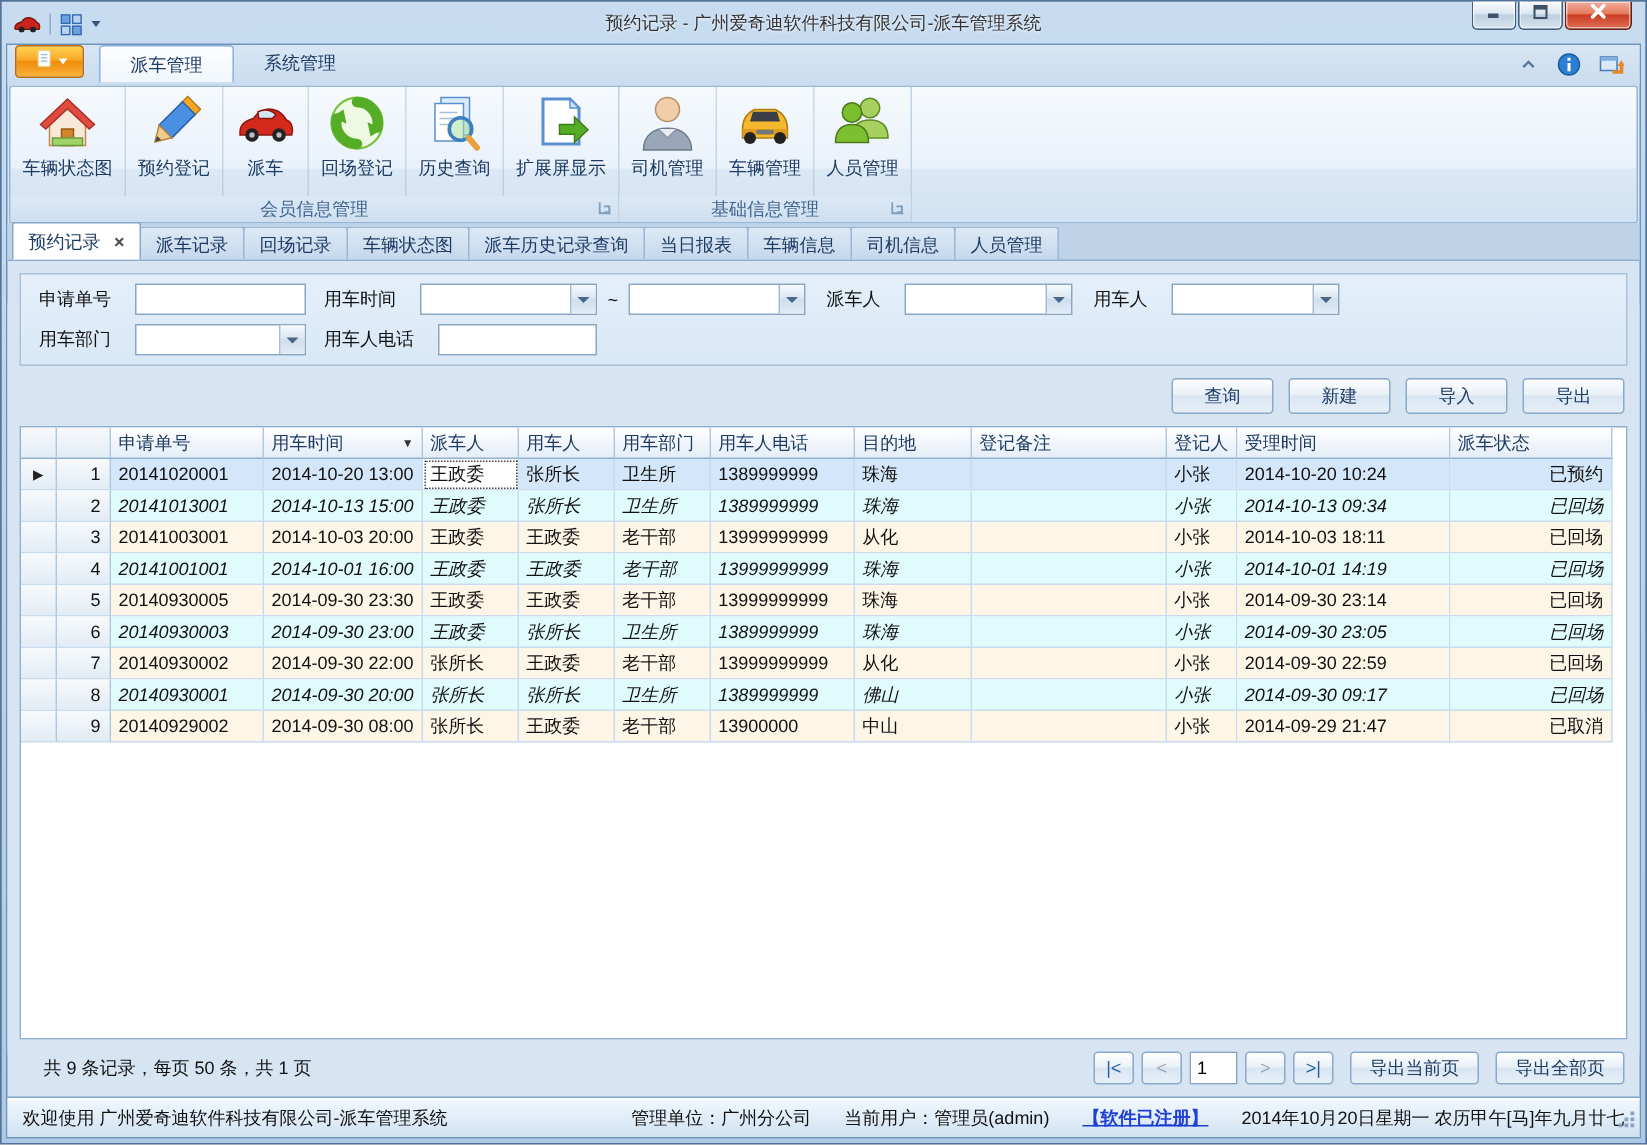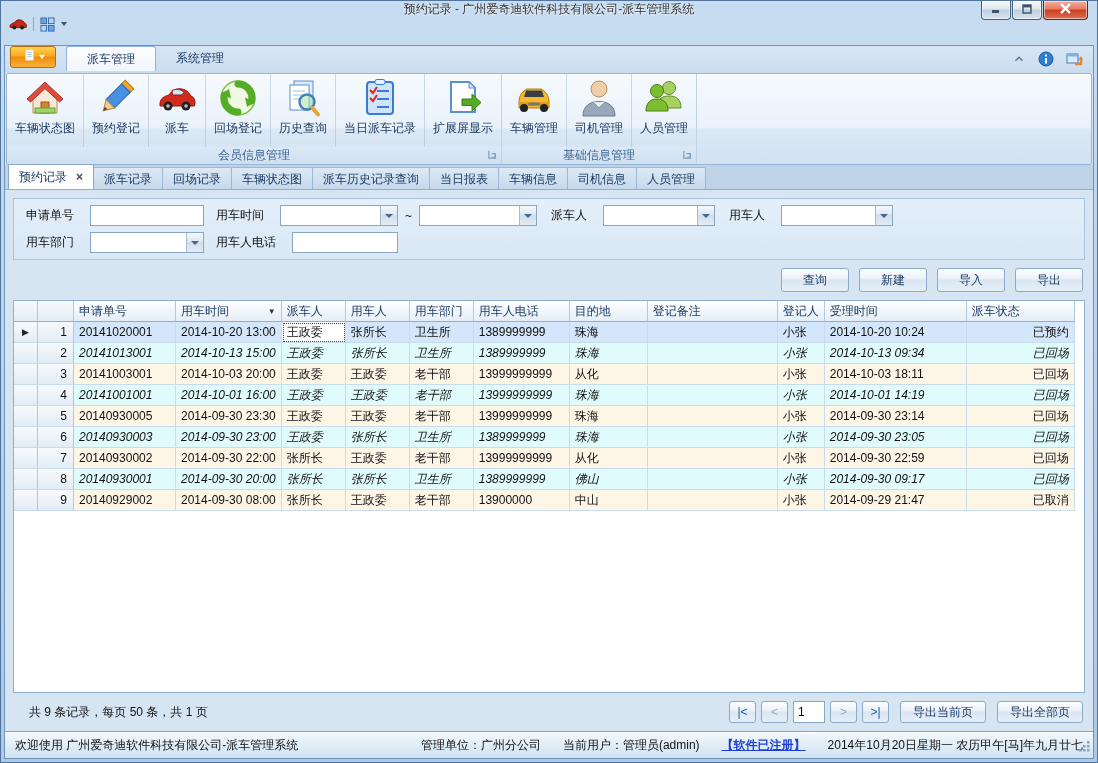--- a/index.html
+++ b/index.html
@@ -1,21 +1,21 @@
 <!DOCTYPE html>
 <html><head>
 <meta charset="utf-8">
 <style>
   * { box-sizing: border-box; margin: 0; padding: 0; }
   body { margin:0; font-family:"Liberation Sans","DejaVu Sans",sans-serif; background:#888; }
   .window { width:1098px; height:763px; display:flex; flex-direction:column;
     background:linear-gradient(#c7dcf0,#adc9e4); border:1px solid #50749c; padding:0 3px 3px 3px; }
 
   
-  .titlebar { height:44px; position:relative; display:flex; flex:none; }
+  .titlebar { height:28px; position:relative; display:flex; align-items:center; flex:none; }
   .qat { display:flex; align-items:center; gap:6px; margin-left:5px; margin-top:2px; }
   .qat .icon svg { display:block; }
   .qsep { width:1px; height:14px; background:#92aac2; }
   .qdrop { width:0;height:0;border-left:3px solid transparent;border-right:3px solid transparent;border-top:4px solid #33557a; }
   .title { position:absolute; left:0; right:0; text-align:center; font-size:12px; color:#333;
     text-shadow:0 1px 2px rgba(255,255,255,.9); pointer-events:none; }
   .win-controls { position:absolute; top:0; right:6px; display:flex; }
   .wbtn { width:30px; height:19px; display:flex; align-items:center; justify-content:center;
     border:1px solid #45607c; border-top:none; border-radius:0 0 4px 4px; margin-left:1px;
     background:linear-gradient(#fafcfe,#dce6ef 45%,#bccfdf 50%,#d7e4ef);
@@ -266,72 +266,58 @@
                   <line x1="10" y1="21" x2="18" y2="21" stroke="#a9c0d6"></line>
                   <circle cx="24" cy="24" r="7.5" fill="rgba(170,225,160,0.55)" stroke="#3f7fbf" stroke-width="2.4"></circle>
                   <line x1="29.5" y1="30" x2="35" y2="36.5" stroke="#e8a33d" stroke-width="4" stroke-linecap="round"></line>
                 </svg>
               </span>
               <span class="blbl">历史查询</span>
             </div>
             <div class="gbtn">
               <span class="bicon">
                 <svg viewBox="0 0 40 40">
-                  <rect x="7" y="4" width="26" height="32" rx="3" fill="#cfe4fb" stroke="#3a7bd5" stroke-width="2"></rect>
-                  <rect x="15" y="1.5" width="10" height="5" rx="2" fill="#e8f2fd" stroke="#3a7bd5"></rect>
-                  <line x1="17" y1="13" x2="29" y2="13" stroke="#3a7bd5" stroke-width="2"></line>
-                  <line x1="17" y1="21" x2="29" y2="21" stroke="#3a7bd5" stroke-width="2"></line>
-                  <line x1="17" y1="29" x2="29" y2="29" stroke="#3a7bd5" stroke-width="2"></line>
-                  <path d="M10 12 l3 3 l4 -6" stroke="#e02a1e" stroke-width="2.2" fill="none"></path>
-                  <path d="M10 20 l3 3 l4 -6" stroke="#e02a1e" stroke-width="2.2" fill="none"></path>
-                </svg>
-              </span>
-              <span class="blbl">当日派车记录</span>
-            </div>
-            <div class="gbtn">
-              <span class="bicon">
-                <svg viewBox="0 0 40 40">
                   <path d="M8 4 L26 4 L32 10 L32 34 L8 34 Z" fill="#fff" stroke="#5a8fd0" stroke-width="2"></path>
                   <path d="M26 4 L26 10 L32 10 Z" fill="#cfe4fb" stroke="#5a8fd0"></path>
                   <path d="M19 21 L29 21 L29 16 L38 24.5 L29 33 L29 27.5 L19 27.5 Z" fill="#55ad25" stroke="#3c7f18"></path>
                 </svg>
               </span>
               <span class="blbl">扩展屏显示</span>
             </div>
           </div>
           <div class="glabel-row"><span class="glabel">会员信息管理</span><span class="launcher"><svg width="11" height="11" viewBox="0 0 12 12">
                 <path d="M2 2 L2 10 L10 10" fill="none" stroke="#7f9db9" stroke-width="1.3"></path>
                 <path d="M5 5 L9 5 L9 9" fill="none" stroke="#7f9db9" stroke-width="1.3"></path>
                 <path d="M9 9 L5.5 9 M9 9 L9 5.5" stroke="#7f9db9"></path>
               </svg></span></div>
         </div>
         <div class="rgroup">
           <div class="gbtns">
             <div class="gbtn">
               <span class="bicon">
                 <svg viewBox="0 0 40 40">
+                  <circle cx="20" cy="11" r="8" fill="#f0cfa8" stroke="#b89066"></circle>
+                  <path d="M4 38 C4 28 11 23.5 20 23.5 C29 23.5 36 28 36 38 Z" fill="#9aa7b8" stroke="#6c7a8c"></path>
+                  <path d="M14 24 L20 30 L26 24" fill="#e8edf3" stroke="#8895a6"></path>
+                </svg>
+              </span>
+              <span class="blbl">司机管理</span>
+            </div>
+            <div class="gbtn">
+              <span class="bicon">
+                <svg viewBox="0 0 40 40">
                   <path d="M5 24 C5 17 9 13 13 11 L27 11 C31 13 35 17 35 24 L35 30 L5 30 Z" fill="#f5b82e" stroke="#b07d10"></path>
                   <path d="M12 12.5 L28 12.5 L30 19 L10 19 Z" fill="#3a3f45"></path>
                   <rect x="5" y="24" width="30" height="4" fill="#e09c1a"></rect>
                   <rect x="14" y="24.5" width="12" height="3" rx="1.5" fill="#777"></rect>
                   <circle cx="10" cy="30" r="4" fill="#222"></circle>
                   <circle cx="30" cy="30" r="4" fill="#222"></circle>
                 </svg>
               </span>
               <span class="blbl">车辆管理</span>
-            </div>
-            <div class="gbtn">
-              <span class="bicon">
-                <svg viewBox="0 0 40 40">
-                  <circle cx="20" cy="11" r="8" fill="#f0cfa8" stroke="#b89066"></circle>
-                  <path d="M4 38 C4 28 11 23.5 20 23.5 C29 23.5 36 28 36 38 Z" fill="#9aa7b8" stroke="#6c7a8c"></path>
-                  <path d="M14 24 L20 30 L26 24" fill="#e8edf3" stroke="#8895a6"></path>
-                </svg>
-              </span>
-              <span class="blbl">司机管理</span>
             </div>
             <div class="gbtn">
               <span class="bicon">
                 <svg viewBox="0 0 40 40">
                   <circle cx="25" cy="10" r="6.5" fill="#a8d060" stroke="#5f8c25"></circle>
                   <path d="M13 30 C13 21 18 18 25 18 C32 18 37 21 37 30 Z" fill="#a8d060" stroke="#5f8c25"></path>
                   <circle cx="13" cy="13" r="6.5" fill="#7cbf2e" stroke="#4c7a1a"></circle>
                   <path d="M2 33 C2 24 7 21 13 21 C19 21 24 24 24 33 Z" fill="#7cbf2e" stroke="#4c7a1a"></path>
                 </svg>
               </span>

